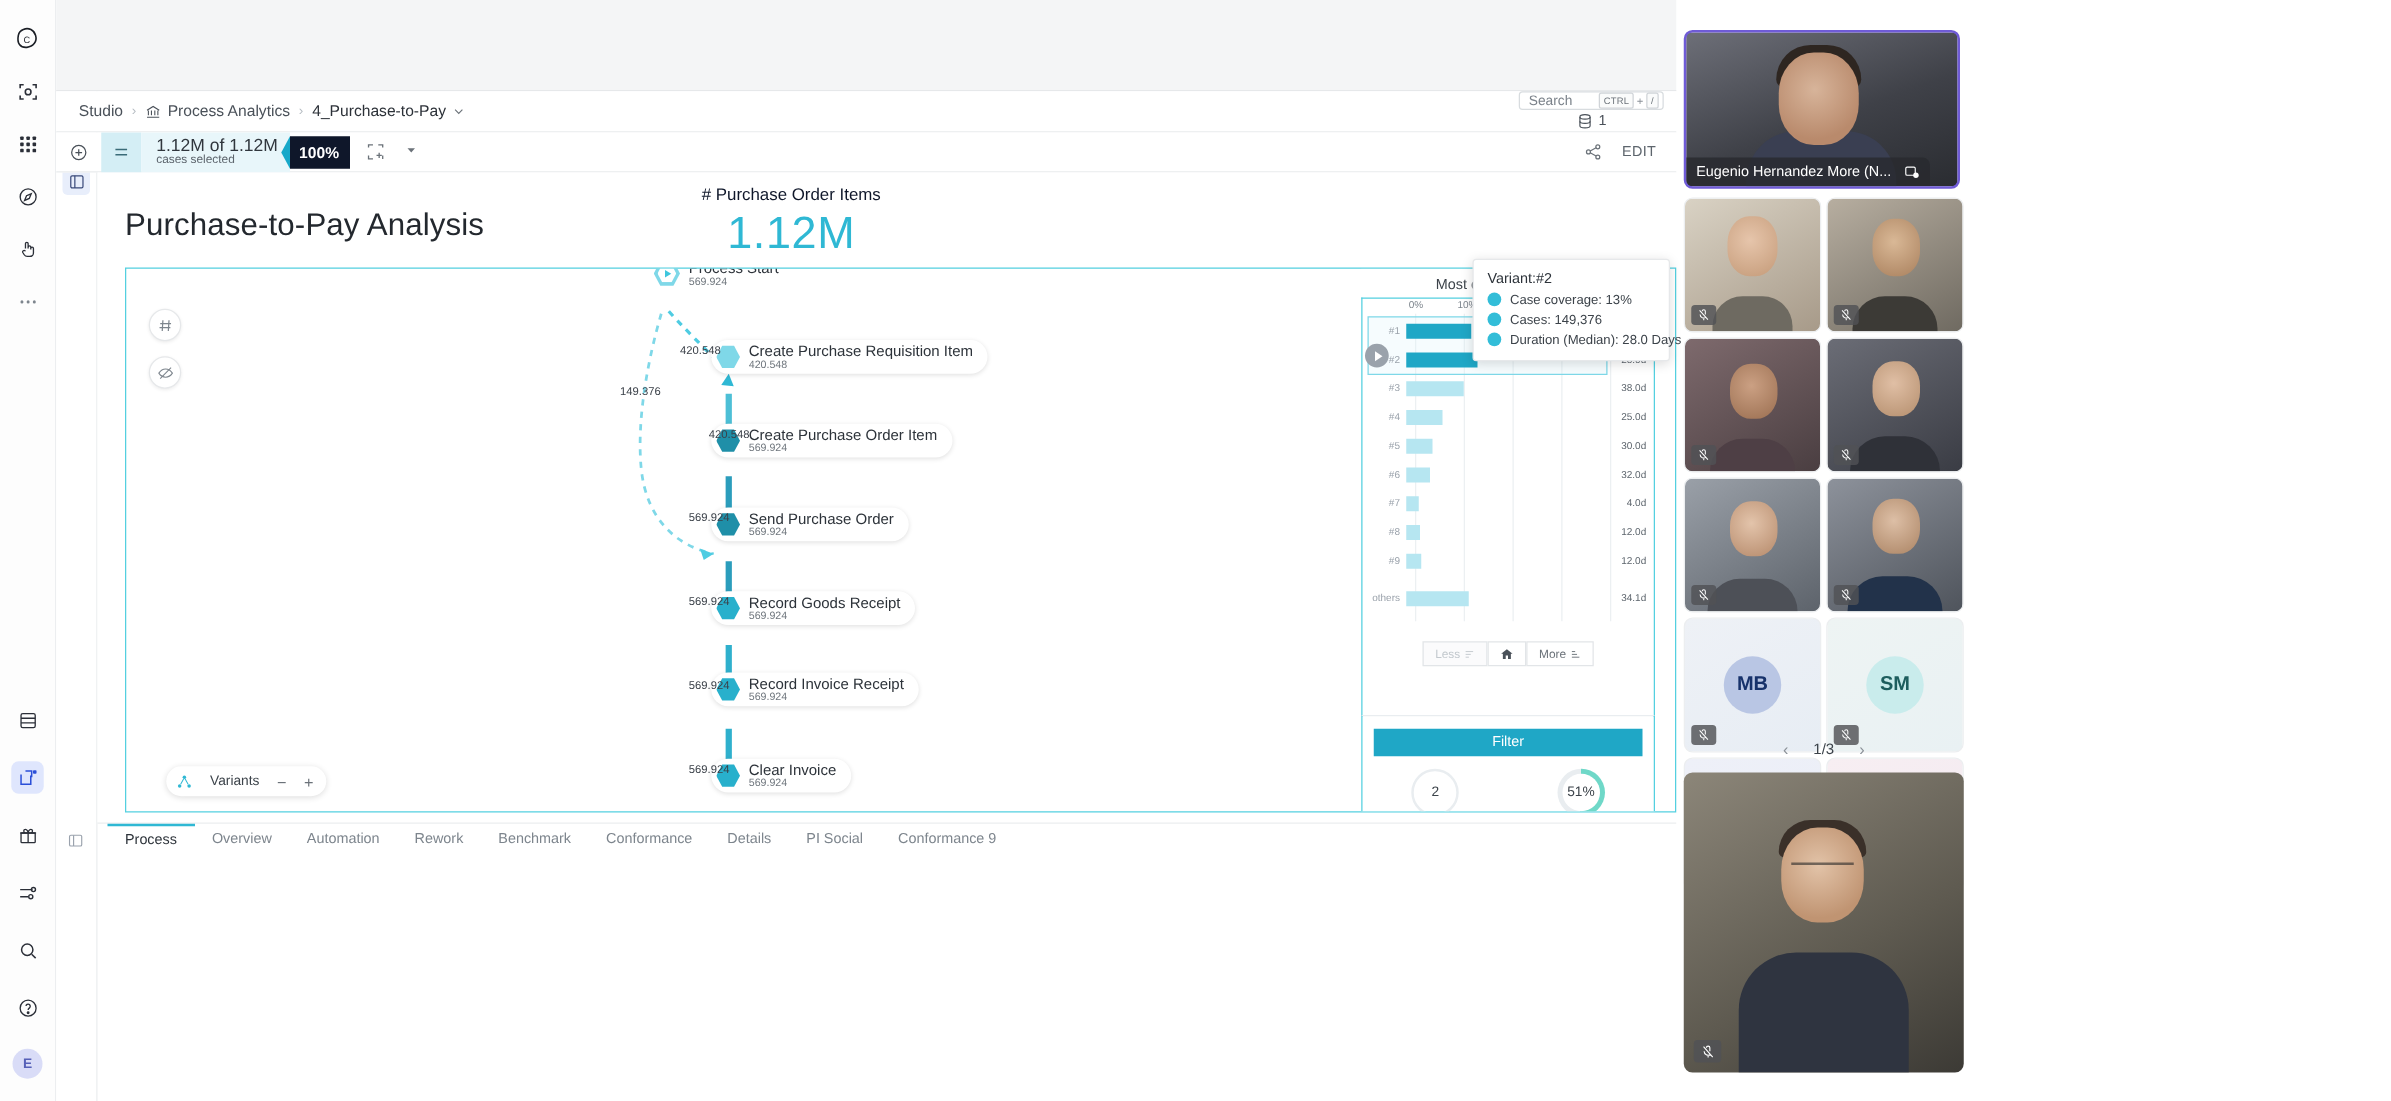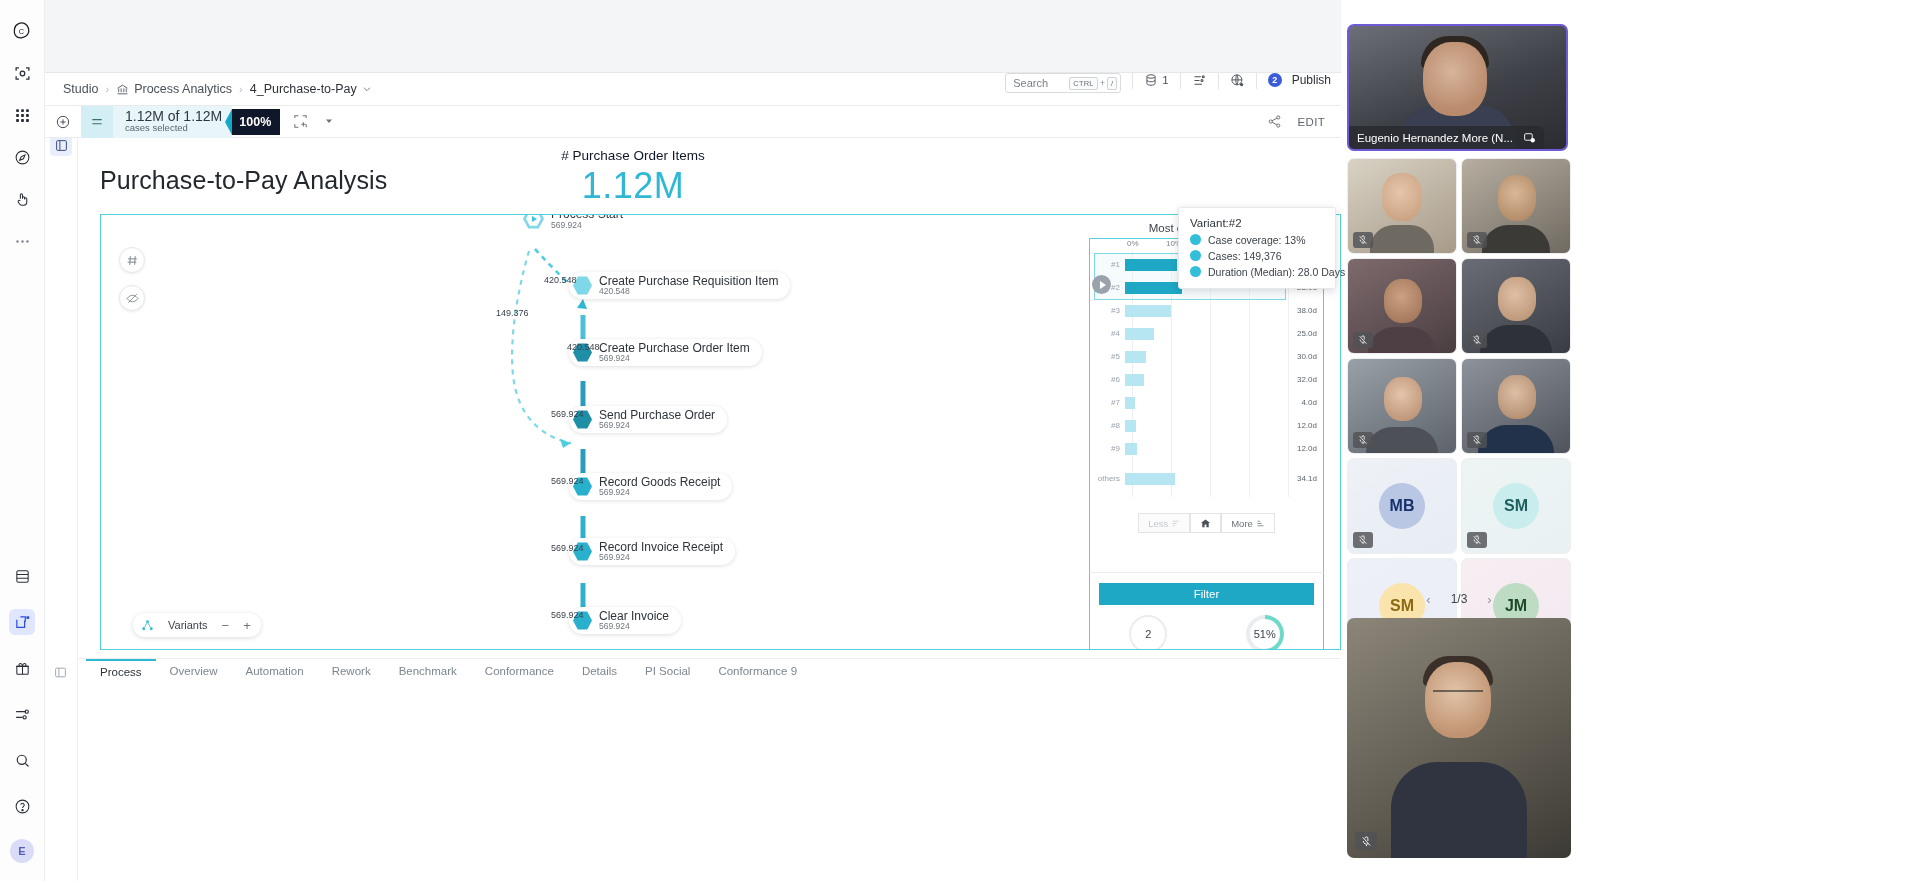--- a/index.html
+++ b/index.html
@@ -55,21 +55,21 @@
     background:#fff; border-bottom:1px solid #e9ebed;
     display:flex; align-items:center;
   }
   .bc { display:flex; align-items:center; gap:7px; margin-left: 18px; font-size: 12.5px; color:#4a5159; }
   .bc .sep { color:#b6bcc2; font-size: 11px; }
   .bc .crumb { cursor:pointer; display:flex; align-items:center; gap:5px; }
   .bc .crumb.last { color:#2c3138; }
   .bank { width:13px; height:13px; color:#4a5159; }
 
   .hdr-right {
-    position:absolute; right: 10px; top: 0; height:33px; display:flex; align-items:flex-start; gap: 1px;
+    position:absolute; right: 10px; top: 0; height:33px; display:flex; align-items:center; gap: 1px; flex-direction: column;
   }
   .searchbox {
     width: 116px; height: 20px; border:1px solid #d8dcdf; border-radius: 3px;
     display:flex; align-items:center; padding: 0 3px 0 7px; background:#fff; cursor:text;
   }
   .searchbox .ph { font-size: 11px; color:#7b828a; flex:1; }
   .kbd {
     font-size: 7.5px; color:#6b7279; border:1px solid #d0d4d8; border-radius:2px;
     padding: 1px 3px; background:#fafbfb; letter-spacing:.2px;
   }
@@ -257,21 +257,21 @@
     position:absolute; left: 48px; bottom: 0; width: 120px; height: 44px;
     border-radius: 40px 40px 0 0; background:#3a3f52;
   }
   .spk-name {
     position:absolute; left: 0; bottom: 0; height: 23px; background: rgba(40,42,46,.82);
     display:flex; align-items:center; padding: 0 8px; gap: 10px; border-radius: 0 6px 0 0;
   }
   .spk-name .nm { font-size: 11.5px; color:#fff; white-space:nowrap; }
   .tiles { position:absolute; left: 4px; top: 158px; width: 224px; display:flex; flex-wrap:wrap; gap: 4px; }
   .tile {
-    width: 110px; height: 96px; border-radius: 7px; overflow:hidden; position:relative;
+    width: 110px; height: 108px; border-radius: 7px; overflow:hidden; position:relative;
     border: 1px solid #eceef0;
     padding-left: 39px;
   }
   .tile .mic {
     position:absolute; left: 5px; bottom: 5px; width: 20px; height: 16px; border-radius: 3px;
     background: rgba(80,82,86,.82); display:flex; align-items:center; justify-content:center;
   }
   .tile .avcircle {
     position:absolute; left: 50%; top: 50%; transform: translate(-50%,-50%);
     width: 46px; height: 46px; border-radius:50%;

